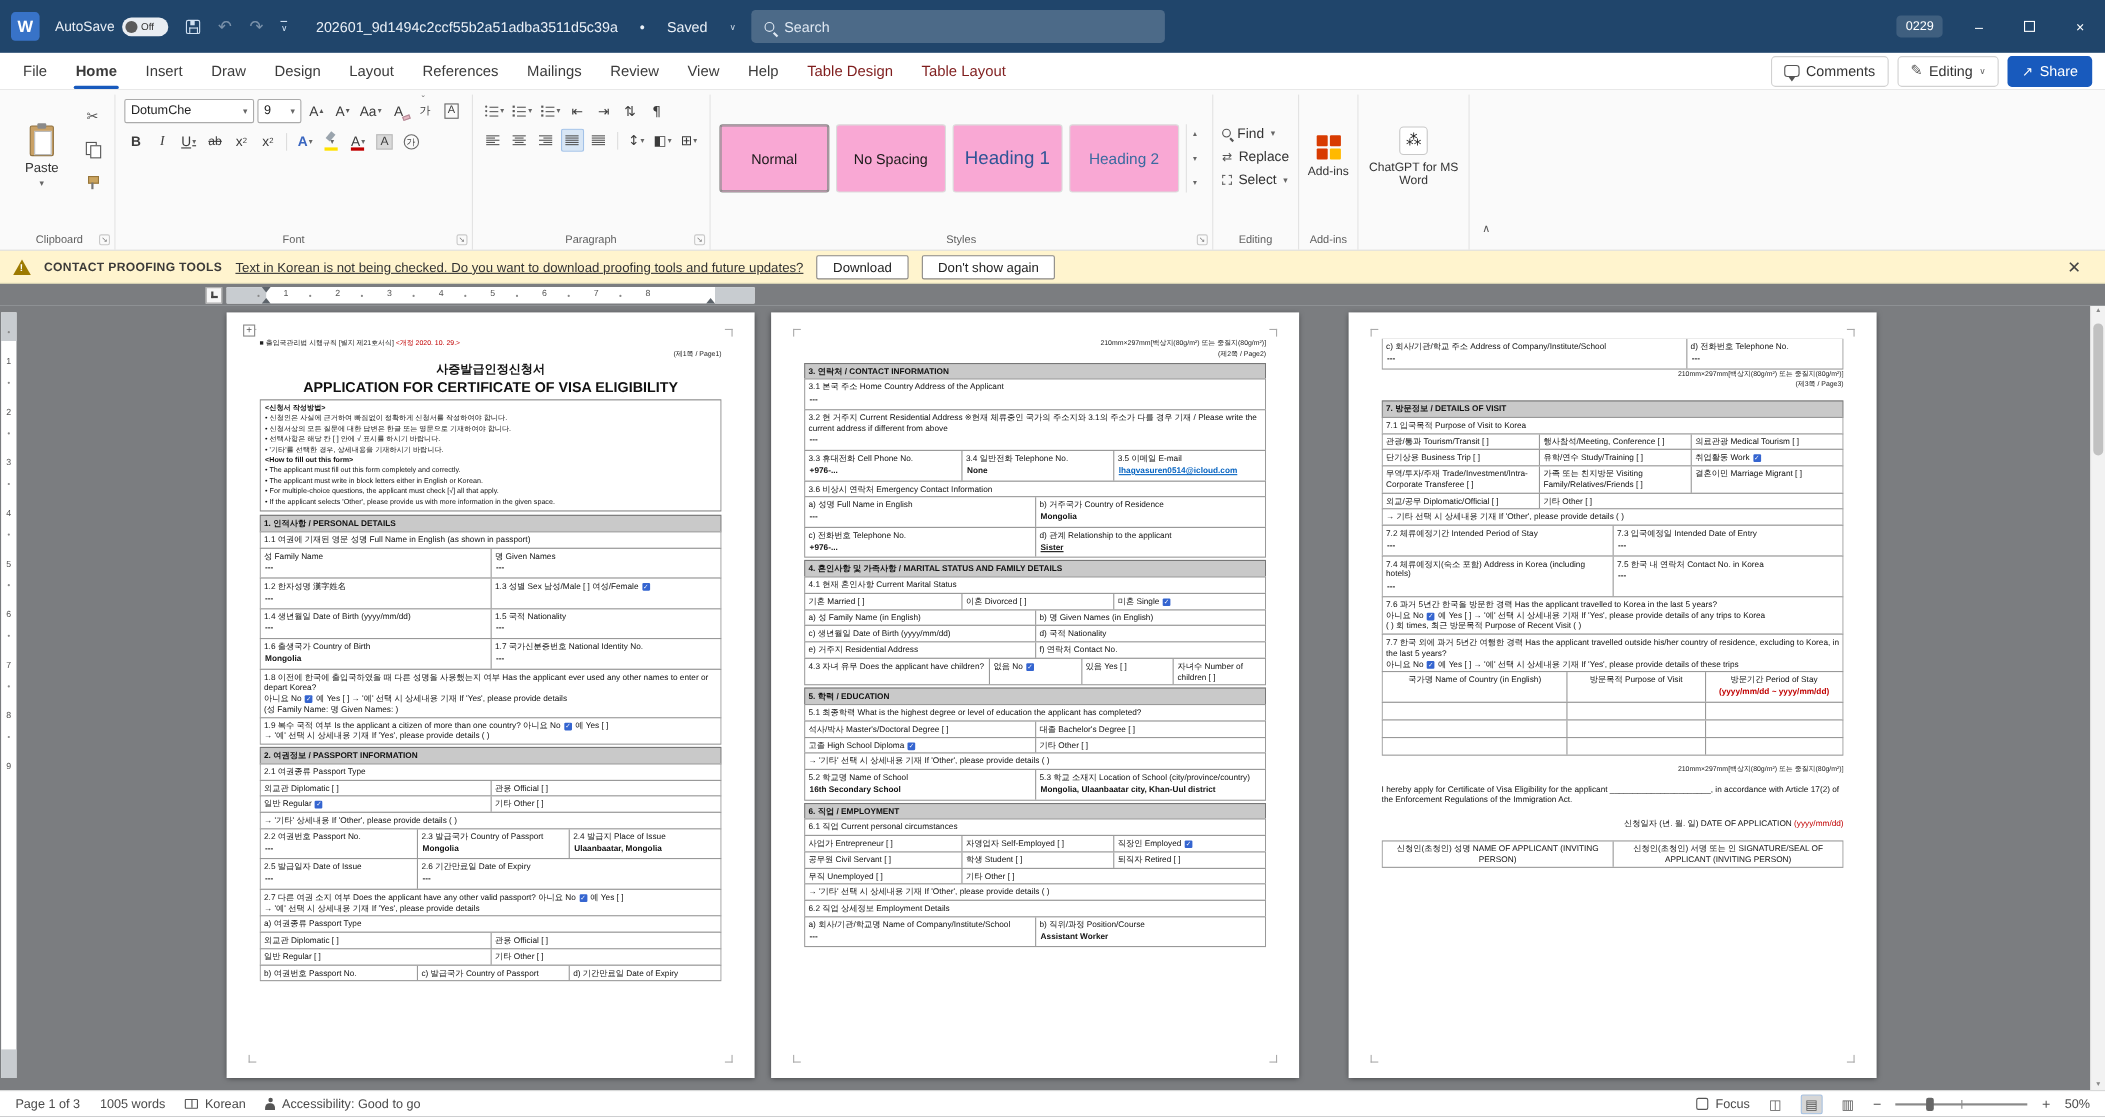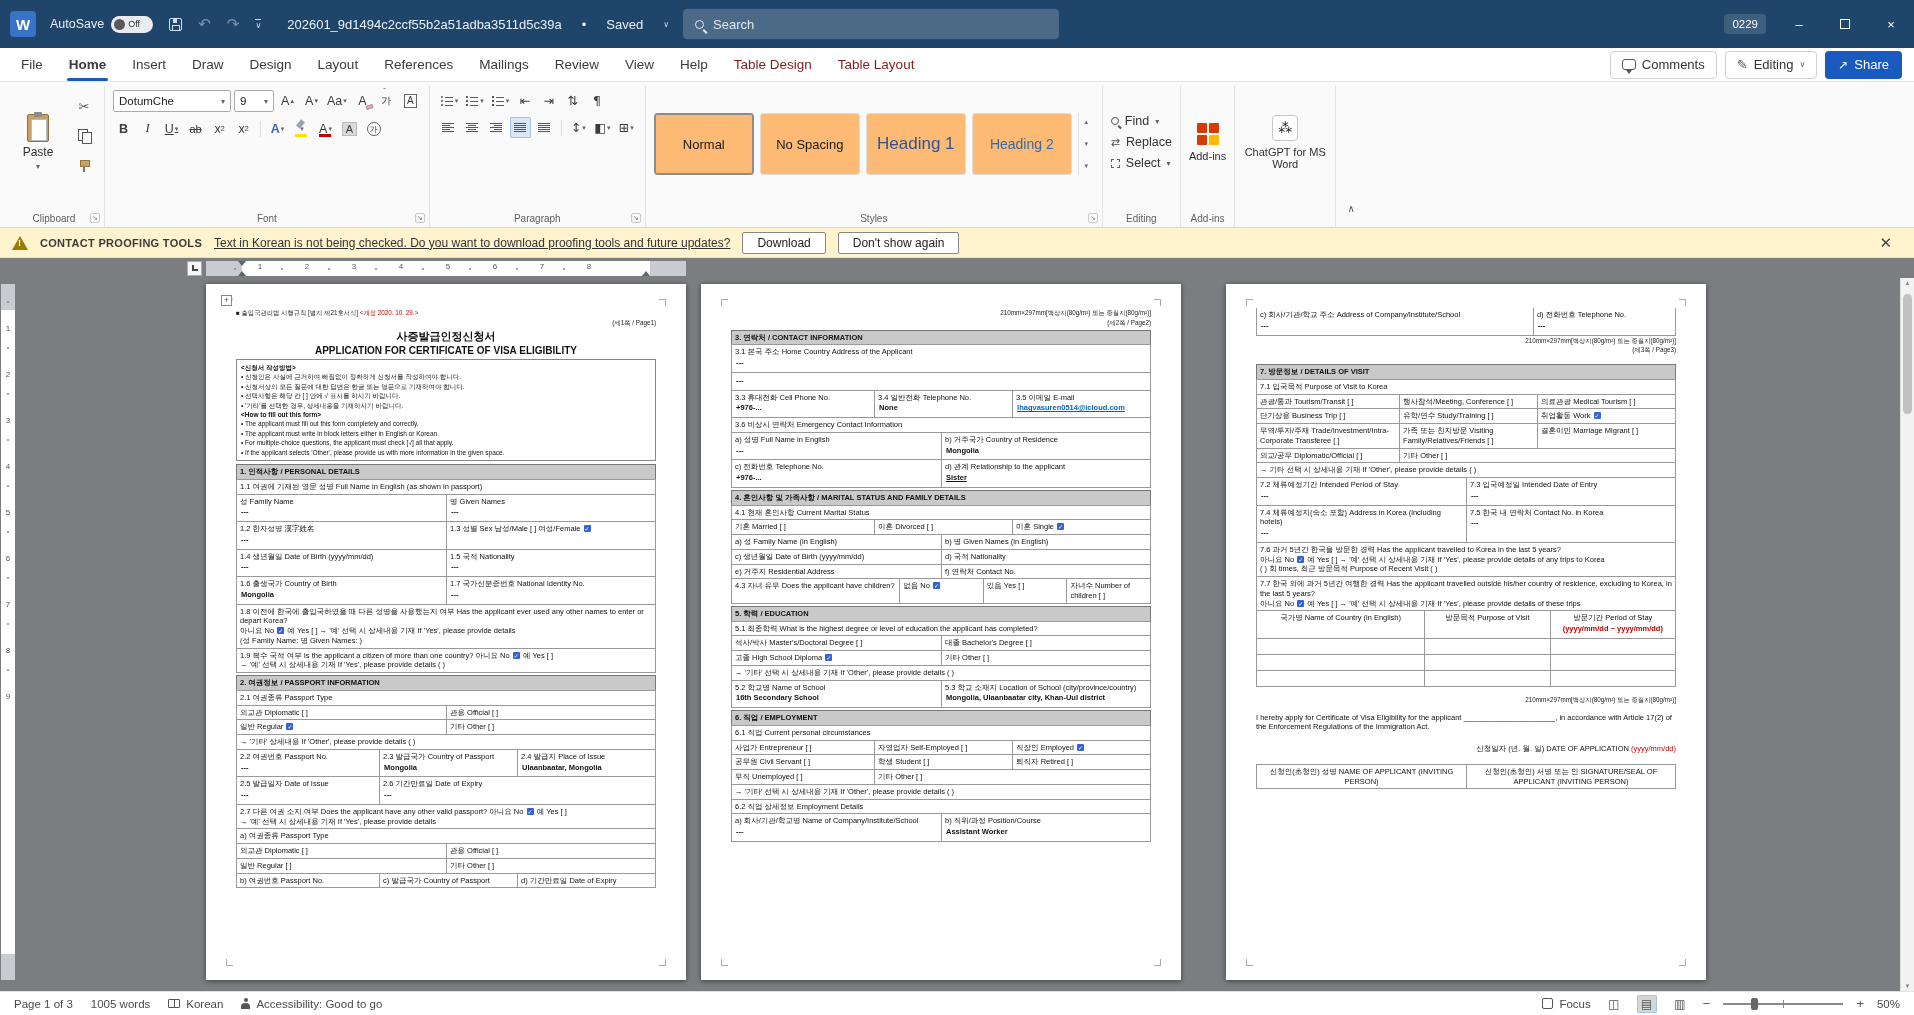--- a/index.html
+++ b/index.html
@@ -88,21 +88,21 @@
   .ic-list:before{content:"";position:absolute;left:1px;top:1px;width:2px;height:2px;background:#5a5a5a;border-radius:50%;box-shadow:0 4px 0 #5a5a5a,0 8px 0 #5a5a5a}
   .ic-list:after,.ic-num:after{content:"";position:absolute;left:5px;top:1.5px;width:8px;height:1px;background:#5a5a5a;box-shadow:0 4px 0 #5a5a5a,0 8px 0 #5a5a5a}
   .ic-num:before{content:"";position:absolute;left:1px;top:1px;width:2px;height:2px;background:#5a5a5a;box-shadow:0 4px 0 #5a5a5a,0 8px 0 #5a5a5a}
   .al{position:relative;display:inline-block;width:14px;height:11px}
   .al:before{content:"";position:absolute;top:1px;left:1px;width:12px;height:1px;background:#555;box-shadow:0 4px 0 #555,0 8px 0 #555}
   .al:after{content:"";position:absolute;top:3px;left:1px;width:8px;height:1px;background:#555;box-shadow:0 4px 0 #555}
   .al.c:after{left:3px}.al.r:after{left:5px}.al.j:after{width:12px}
   .on{background:#d8e6f5;box-shadow:inset 0 0 0 1px #a3c2e8;border-radius:2px}
   
   .stylegal{display:flex;gap:6px;align-items:center;height:108px}
-  .stybox{width:100px;height:62px;background:#fdba74;border:1px solid #dcdcdc;border-radius:3px;display:flex;align-items:center;justify-content:center;text-align:center}
+  .stybox{width:100px;height:62px;background:#f9a8d4;border:1px solid #dcdcdc;border-radius:3px;display:flex;align-items:center;justify-content:center;text-align:center}
   .stybox.sel{border:1px solid #8c8c8c;box-shadow:inset 0 0 0 1px #8c8c8c}
   .sty-normal{font-size:13px;color:#1a1a1a}
   .sty-nospace{font-size:13px;color:#1a1a1a}
   .sty-h1{font-size:17px;color:#2f5496;font-weight:300}
   .sty-h2{font-size:14px;color:#3b6aa0;font-weight:300}
   .stymore{width:16px;height:62px;border-left:1px solid #e0e0e0;display:flex;flex-direction:column;justify-content:space-between;align-items:center;padding:5px 0;font-size:7px;color:#666;font-family:"DejaVu Sans",sans-serif}
   
   .edit-col{display:flex;flex-direction:column;gap:7px;justify-content:center;height:104px}
   .ebtn{display:flex;align-items:center;gap:6px;font-size:12.5px;color:#333}
   .magg{width:8px;height:8px;border:1.5px solid #555;border-radius:50%;position:relative;display:inline-block}
@@ -166,21 +166,21 @@
   .cv{font-weight:bold;padding:1px 1px 2px;font-size:7.5px}
   .cv.link{color:#0563c1;text-decoration:underline}
   .cv.u{text-decoration:underline}
   .red{color:#c00000}
   .ctr{text-align:center}
   .empty .tc{min-height:15px}
   .tiny{font-size:6.3px;line-height:1.4;color:#222}
   .right{text-align:right}
   .b{font-weight:bold}
   .title{text-align:center;font-weight:bold;font-size:11px;margin-top:2px}
-  .title2{text-align:center;font-weight:bold;font-size:10px;margin-bottom:3px}
+  .title2{text-align:center;font-weight:bold;font-size:13px;margin-bottom:3px}
   .ibox{border:1px solid #888;margin:2px 0 3px;padding:3px 4px;font-size:6.5px;line-height:1.45}
   .pl{margin:1px 0}
   .pl.small{font-size:7.5px}
   .cb{display:inline-block;width:7px;height:7px;background:#3565d0;color:#fff;font-size:6px;line-height:7px;text-align:center;vertical-align:0;border-radius:1px;margin:0 1px;font-family:"DejaVu Sans",sans-serif}
   .vgap{width:100%}
 
   
   .statusbar{height:24px;background:#fff;border-top:1px solid #e1e1e1;display:flex;align-items:center;font-size:11.5px;color:#4a4a4a;padding:0 14px;gap:18px}
   .sitem{display:flex;align-items:center;gap:6px;white-space:nowrap}
   .bookico{width:12px;height:9px;border:1px solid #555;border-radius:1px;position:relative;display:inline-block}
@@ -695,20 +695,21 @@
           <div class="pl tiny right">(제2쪽 / Page2)</div>
           <div class="sec">3. 연락처 / CONTACT INFORMATION</div>
           <div class="trow">
             <div class="tc" style="width: 100%;">
               <div class="cl">3.1 본국 주소 Home Country Address of the Applicant</div>
               <div class="cv">---</div>
             </div>
           </div>
           <div class="trow">
             <div class="tc" style="width: 100%;">
+              <div class="cl">3.2 현 거주지 Current Residential Address  ※현재 체류중인 국가의 주소지와 3.1의 주소가 다를 경우 기재 / Please write the current address if different from above</div>
               <div class="cv">---</div>
             </div>
           </div>
           <div class="trow">
             <div class="tc" style="width: 34%;">
               <div class="cl">3.3 휴대전화 Cell Phone No.</div>
               <div class="cv">+976-...</div>
             </div>
             <div class="tc" style="width: 33%;">
               <div class="cl">3.4 일반전화 Telephone No.</div>

